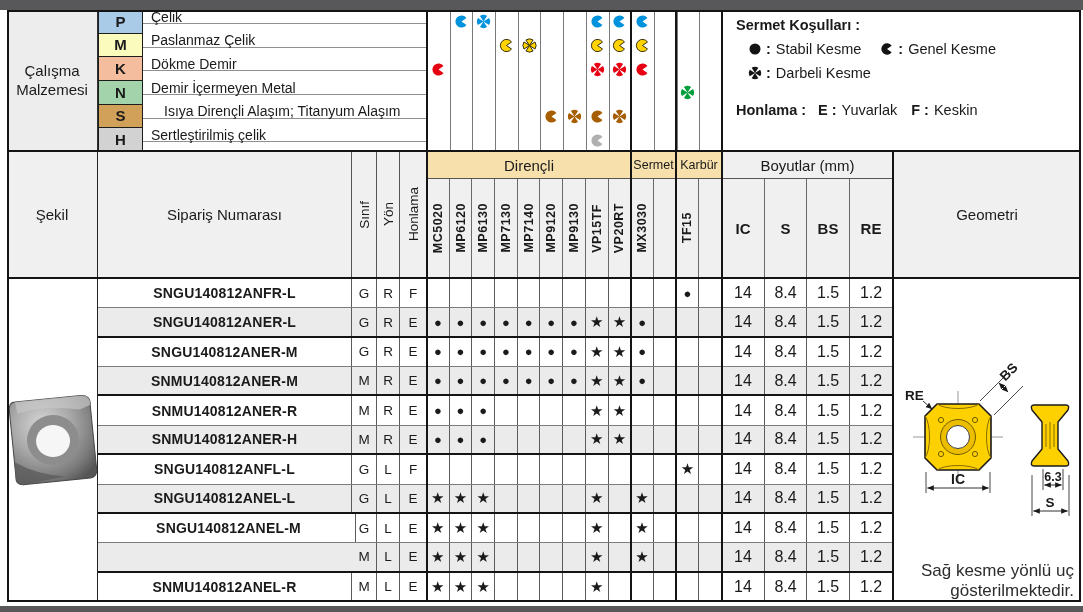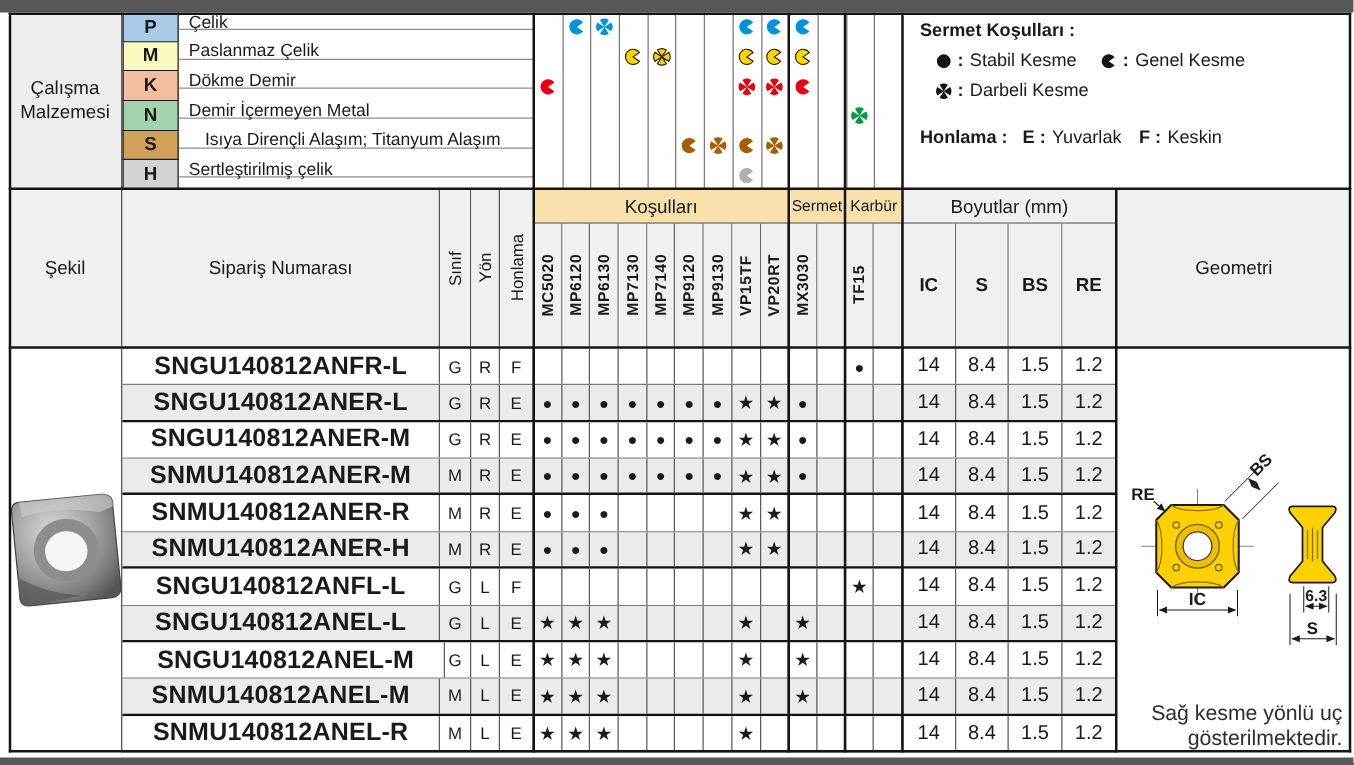--- a/index.html
+++ b/index.html
@@ -46,21 +46,21 @@
              font-weight:bold;font-size:15px;z-index:6;}
   
   #shape-body{left:7px;top:279px;width:91px;height:323px;background:#fff;border-right:1px solid #222;z-index:5;}
   #geometry-body{left:893px;top:279px;width:188px;height:323px;background:#fff;z-index:5;}
   .trow{position:absolute;left:98px;width:795px;box-sizing:border-box;background:#fff;
         border-bottom:1px solid #7c7c7c;z-index:10;}
   .trow.shade{background:#ebebeb;}
   .trow.gend{border-bottom:2px solid #141414;}
   .tcell{position:absolute;top:0;bottom:0;display:flex;align-items:center;justify-content:center;
          border-right:1px solid #5c5c5c;box-sizing:border-box;}
-  .c-order{font-weight:bold;font-size:20px;letter-spacing:0.2px;}
+  .c-order{font-weight:bold;font-size:14px;letter-spacing:0.2px;}
   .c-letter{font-size:13.5px;}
   .c-mark{font-size:13px;}
   .c-mark.star{font-size:15px;}
   .c-dim{font-size:16px;}
   
   .tv{position:absolute;width:2px;background:#141414;z-index:30;}
   .th{position:absolute;height:2px;background:#141414;z-index:30;}
   #caption{left:893px;top:561px;width:184px;text-align:right;font-size:17px;line-height:1.18;
            color:#2d2d2d;z-index:12;padding-right:3px;}
 </style>
@@ -115,21 +115,21 @@
   <div id="hdr-order" class="abs flexc hcell">Sipariş Numarası</div>
   <div id="hdr-class" class="abs flexc hcell">
       <span class="vtext">Sınıf</span>
     </div>
   <div id="hdr-dir" class="abs flexc hcell">
       <span class="vtext">Yön</span>
     </div>
   <div id="hdr-hon" class="abs flexc hcell">
       <span class="vtext">Honlama</span>
     </div>
-  <div id="band-coated" class="abs flexc band">Koşulları</div>
+  <div id="band-coated" class="abs flexc band">Dirençli</div>
   <div id="band-cermet" class="abs flexc band">Sermet</div>
   <div id="band-carbide" class="abs flexc band">Karbür</div>
   <div id="band-dims" class="abs flexc band">Boyutlar (mm)</div>
   <div id="hdr-geometry" class="abs flexc hcell">Geometri</div>
 
   <div id="shape-body" class="abs">
     <svg viewBox="0 0 91 323" width="91" height="323">
       <defs>
         <radialGradient id="met" cx="38%" cy="32%" r="78%">
           <stop offset="0%" stop-color="#d8d8d8"></stop>
@@ -532,21 +532,20 @@
       <div class="tcell c-mark star" style="left: 533.231px; width: 22.6923px;">★</div>
       <div class="tcell c-mark" style="left: 555.923px; width: 22.6923px;"></div>
       <div class="tcell c-mark" style="left: 578.615px; width: 22.6923px;"></div>
       <div class="tcell c-mark" style="left: 601.308px; width: 22.6923px;"></div>
       <div class="tcell c-dim" style="left: 624px; width: 43px;">14</div>
       <div class="tcell c-dim" style="left: 667px; width: 42px;">8.4</div>
       <div class="tcell c-dim" style="left: 709px; width: 43px;">1.5</div>
       <div class="tcell c-dim" style="left: 752px; width: 43px;">1.2</div>
     </div>
     <div class="trow shade gend" style="top: 543.273px; height: 29.3636px;">
-      <div class="tcell c-order" style="left: 0px; width: 254px;">SNMU140812ANEL-M</div>
       <div class="tcell c-letter" style="left: 254px; width: 25px;">M</div>
       <div class="tcell c-letter" style="left: 279px; width: 23px;">L</div>
       <div class="tcell c-letter" style="left: 302px; width: 27px;">E</div>
       <div class="tcell c-mark star" style="left: 329px; width: 22.6923px;">★</div>
       <div class="tcell c-mark star" style="left: 351.692px; width: 22.6923px;">★</div>
       <div class="tcell c-mark star" style="left: 374.385px; width: 22.6923px;">★</div>
       <div class="tcell c-mark" style="left: 397.077px; width: 22.6923px;"></div>
       <div class="tcell c-mark" style="left: 419.769px; width: 22.6923px;"></div>
       <div class="tcell c-mark" style="left: 442.462px; width: 22.6923px;"></div>
       <div class="tcell c-mark" style="left: 465.154px; width: 22.6923px;"></div>

